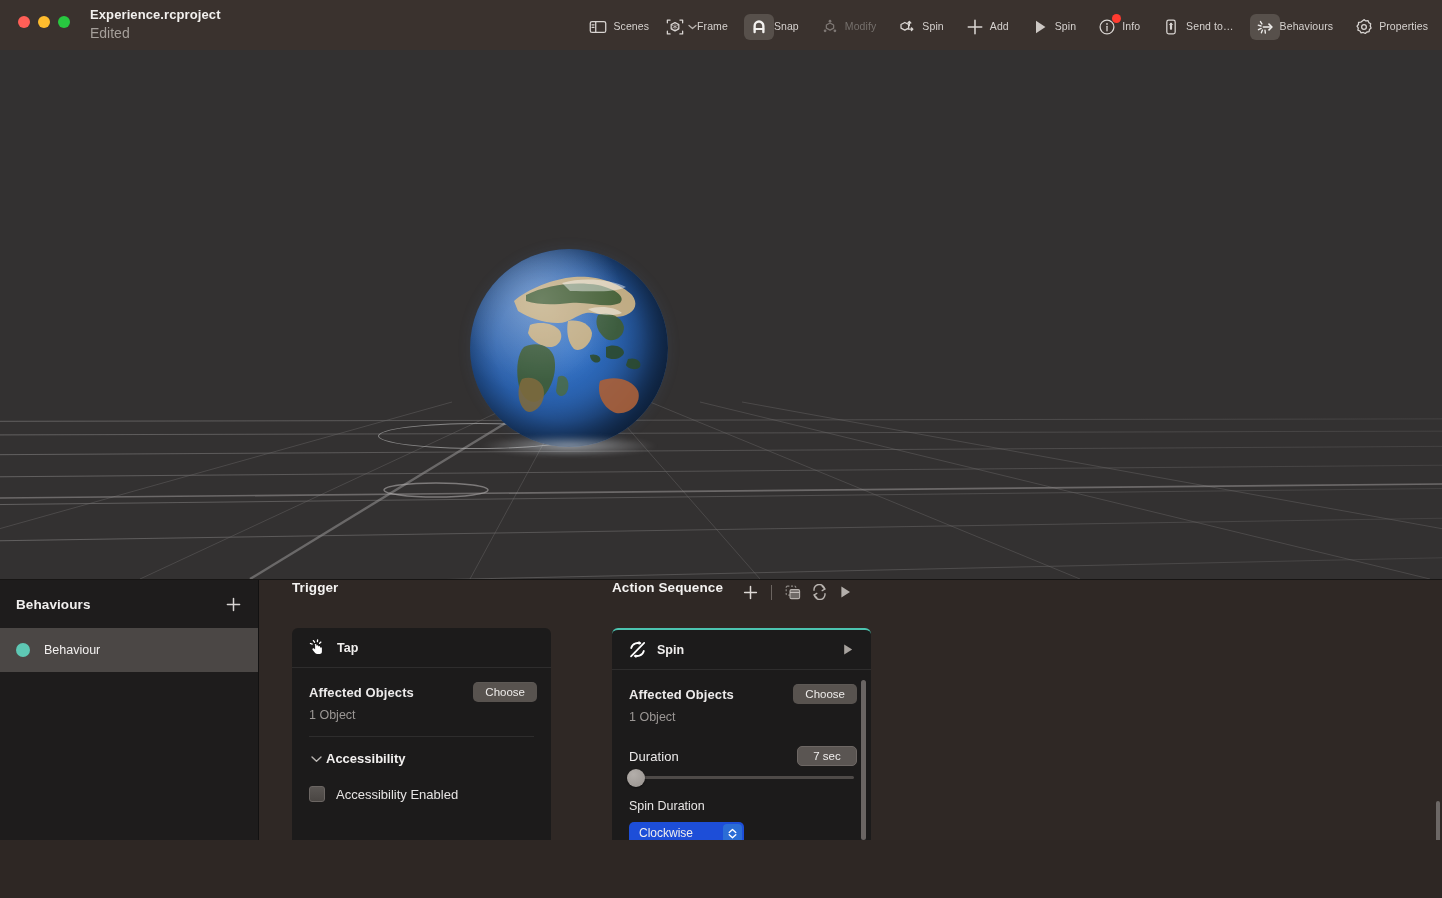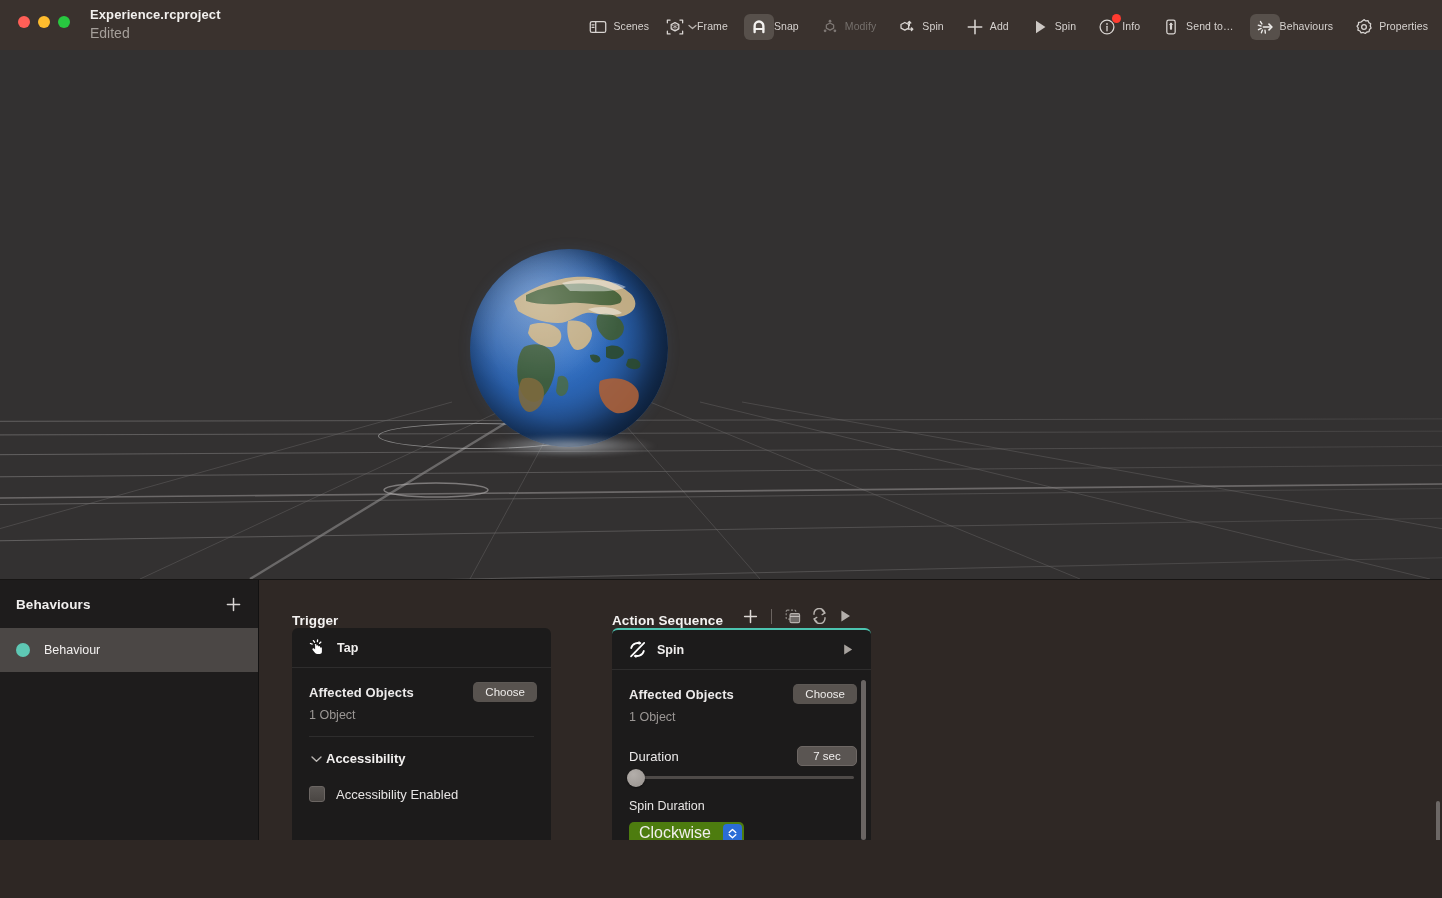--- a/index.html
+++ b/index.html
@@ -134,21 +134,21 @@
   .beh-row .lbl{font-size:12.5px;color:#f2f0ef;}
 
   
   .trigger-col{
     position:absolute;left:260px;top:1px;width:320px;height:318px;
   }
   .act-col{
     position:absolute;left:580px;top:1px;width:290px;height:318px;
   }
   .col-head{
-    height:48px;display:flex;align-items:flex-end;
+    height:48px;display:flex;align-items:flex-start;
     padding:0 0 0 32px;box-sizing:border-box;
   }
   .col-head .t{font-size:13.5px;font-weight:bold;color:#f4f2f1;letter-spacing:.1px;}
   .head-tools{display:flex;align-items:center;margin-left:14px;gap:0px;}
   .head-btn{
     width:26px;height:24px;display:flex;align-items:center;justify-content:center;
     cursor:default;
   }
   .head-sep{
     width:1px;height:15px;background:#6b6460;margin:0 8px;
@@ -216,23 +216,23 @@
     background:radial-gradient(circle at 36% 30%, #b3aeaa, #97928e);
     box-shadow:0 1px 2px rgba(0,0,0,.5);cursor:default;
   }
   .stepper{
     width:18px;height:24px;margin-left:8px;border-radius:4px;
     background:linear-gradient(#5c5754,#4d4845);
     display:flex;flex-direction:column;align-items:center;justify-content:center;
     cursor:default;flex:none;
   }
   .popup-btn{
-    display:flex;align-items:center;background:#4d7c0f;border-radius:5px;
+    display:flex;align-items:center;background:#1d4ed8;border-radius:5px;
     height:22px;width:115px;box-sizing:border-box;padding:0 0 0 10px;
-    font-size:16px;color:#f0eeed;position:relative;overflow:hidden;
+    font-size:12px;color:#f0eeed;position:relative;overflow:hidden;
   }
   .popup-btn .pv{flex:1;}
   .popup-chev{
     width:19px;height:19px;border-radius:4px;background:#2b6dd6;
     display:flex;align-items:center;justify-content:center;margin-right:2px;flex:none;
   }
   .inner-scroll{
     position:absolute;right:5px;top:10px;width:5px;height:160px;
     background:#6a6563;border-radius:3px;
   }

